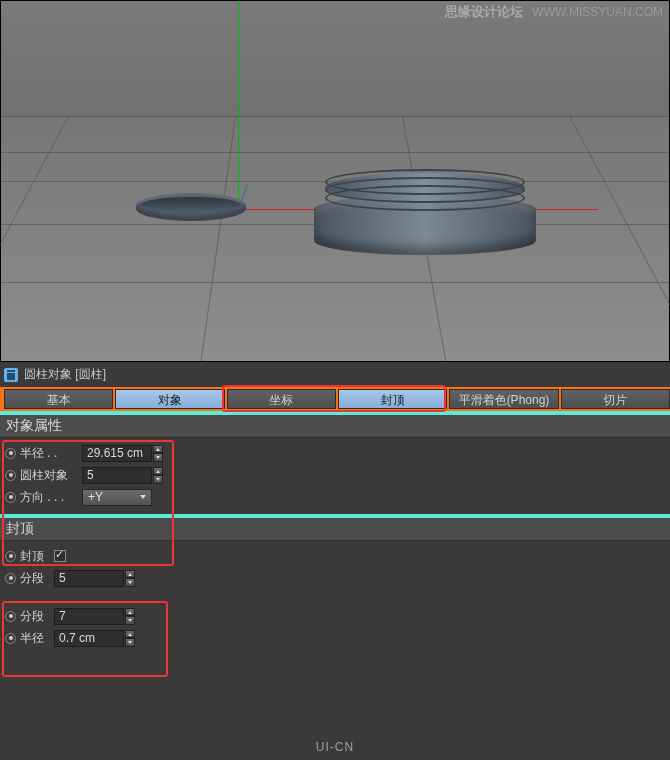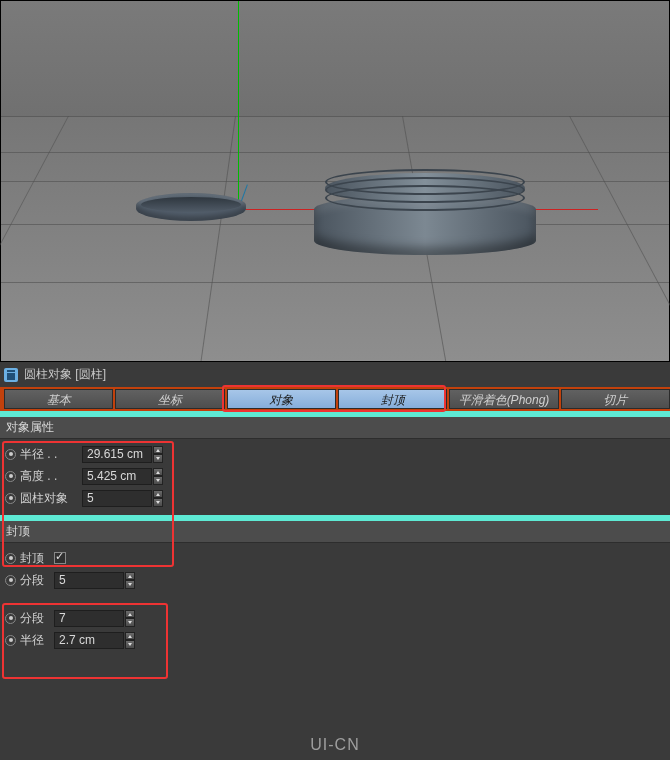--- a/index.html
+++ b/index.html
@@ -19,34 +19,34 @@
 .disc1b{ position:absolute; left:140px; top:196px; width:100px; height:15px; background:linear-gradient(to bottom,#2f373f,#505b67); border-radius:50%/50%;}
 .cyl    { position:absolute; left:313px; top:168px; width:222px; height:86px; }
 .cyl .base { position:absolute; left:0; bottom:0; width:222px; height:60px; background:linear-gradient(to right,#4a545e,#7c8892,#4a545e); border-radius:50%/24%; box-shadow: inset 0 8px 6px rgba(255,255,255,.08), inset 0 -8px 10px rgba(0,0,0,.35);}
 .cyl .ring { position:absolute; width:200px; height:26px; border-radius:50%/50%; border:2px solid #3b444d; left:11px; }
 .cyl .r1{ top:0;} .cyl .r2{top:8px;} .cyl .r3{top:16px;}
 .cyl .cap { position:absolute; left:11px; top:4px; width:200px; height:30px; background:linear-gradient(to right,#4a545e,#83909a,#4a545e); border-radius:50%/50%;}
 .vp-lines div{position:absolute;background:rgba(80,80,80,.6);}
 
 .watermark1 { position:absolute; top:2px; right:6px; color:#999; font-size:12px;}
 .watermark1 b{ color:#aaa; font-size:13px; margin-right:6px;}
-.watermark2 { position:absolute; left:50%; bottom:6px; transform:translateX(-50%); color:#9e9e9e; font-size:16px; letter-spacing:1px;}
+.watermark2 { position:absolute; left:50%; bottom:6px; transform:translateX(-50%); color:#9e9e9e; font-size:12px; letter-spacing:1px;}
 
 .panel { width:670px; }
 .obj-header { display:flex; align-items:center; gap:6px; padding:4px 24px 4px 4px; background:#3a3a3a; }
 .trash { width:14px; height:14px; background:#6bb0e4; border-radius:2px; position:relative;}
 .trash:before{content:"";position:absolute;left:3px;top:2px;width:8px;height:2px;background:#205078;}
 .trash:after{content:"";position:absolute;left:3px;top:5px;width:8px;height:7px;background:#205078;}
 
-.tabs { display:flex; gap:2px; padding:2px 0 2px 4px; background:#c2410c; position:relative;font-style:italic;}
+.tabs { display:flex; gap:2px; padding:2px 0 2px 4px; background:#f97316; position:relative;}
 .tab { flex:1; height:20px; line-height:20px; text-align:center; background:linear-gradient(#616161,#4e4e4e); border:1px solid #2b2b2b; color:#d0d0d0; font-size:12px; cursor:pointer;}
 .tab.sel { background:linear-gradient(#a7c6e8,#86aedb); color:#1b1b1b; }
 .hl-tabs { position:absolute; border:2px solid #e33; border-radius:3px; top:-2px; left:222px; width:224px; height:27px; pointer-events:none;}
 
-.section-head { background:#4c4c4c; color:#d8d8d8; padding:2px 6px; border-top:6px solid #5eead4; border-bottom:1px solid #2d2d2d; font-size:12px;}
+.section-head { background:#4c4c4c; color:#d8d8d8; padding:2px 6px; border-top:4px solid #5eead4; border-bottom:1px solid #2d2d2d; font-size:14px;}
 .props { position:relative; padding:4px 0 6px 0;}
 .row { display:flex; align-items:center; height:22px; padding-left:5px;}
 .radio { width:11px; height:11px; border:1px solid #888; border-radius:50%; margin-right:4px; position:relative; cursor:pointer;}
 .radio.on:after{content:"";position:absolute;left:2.5px;top:2.5px;width:4px;height:4px;background:#ccc;border-radius:50%;}
 .lbl { width:62px; color:#d0d0d0; font-size:12px;}
 .lbl.dots:after{content:" . .";}
 .lbl.dots3:after{content:" . . .";}
 .input { width:70px; height:17px; background:#2e2e2e; border:1px solid #1e1e1e; color:#d8d8d8; padding:0 4px; display:flex; align-items:center; justify-content:space-between;}
 .spin { width:10px; height:17px; display:flex; flex-direction:column; margin-left:1px;}
 .spin div{ flex:1; background:linear-gradient(#6b6b6b,#4b4b4b); border:1px solid #222; position:relative;}
@@ -83,33 +83,37 @@
   <div class="axis-r"></div>
   <div class="disc1"></div>
   <div class="disc1b"></div>
   <div class="cyl">
     <div class="base"></div>
     <div class="cap"></div>
     <div class="ring r3"></div>
       <div class="ring r2"></div>
       <div class="ring r1"></div>
   </div>
+  <div class="watermark1">
+    <b>思缘设计论坛</b>
+    <span>WWW.MISSYUAN.COM</span>
+  </div>
 </div>
 
 <div class="panel body-area">
 
   <div class="obj-header">
     <span class="trash"></span>
     <span>圆柱对象 [圆柱]</span>
   </div>
 
   <div class="tabs">
     <div class="tab">基本</div>
+    <div class="tab sel">对象</div>
     <div class="tab">坐标</div>
-    <div class="tab sel">对象</div>
     <div class="tab sel">封顶</div>
     <div class="tab">平滑着色(Phong)</div>
     <div class="tab">切片</div>
     <div class="hl-tabs"></div>
   </div>
 
   <div class="section-head">对象属性</div>
 
   <div class="props">
     <div class="hl1"></div>
@@ -120,38 +124,35 @@
       <span class="input">
           <span>29.615 cm</span>
         </span>
       <span class="spin">
           <div class="up"></div>
           <div class="dn"></div>
         </span>
     </div>
     <div class="row">
       <span class="radio on"></span>
-      <span class="lbl dots">高度</span>
-      <span class="input">
-          <span>5.425 cm</span>
-        </span>
-      <span class="spin">
-          <div class="up"></div>
-          <div class="dn"></div>
-        </span>
-    </div>
-    <div class="row">
-      <span class="radio on"></span>
       <span class="lbl">圆柱对象</span>
       <span class="input">
           <span>5</span>
         </span>
       <span class="spin">
           <div class="up"></div>
           <div class="dn"></div>
+        </span>
+    </div>
+    <div class="row">
+      <span class="radio on"></span>
+      <span class="lbl dots3">方向</span>
+      <span class="dd">
+          <span>+Y</span>
+          <span class="car"></span>
         </span>
     </div>
   </div>
 
   <div class="section-head">封顶</div>
 
   <div class="props" style="padding-bottom:12px">
     <div class="row">
       <span class="radio on"></span>
       <span class="lbl" style="width:34px">封顶</span>
@@ -180,21 +181,21 @@
         </span>
       <span class="spin">
           <div class="up"></div>
           <div class="dn"></div>
         </span>
     </div>
     <div class="row">
       <span class="radio on"></span>
       <span class="lbl" style="width:34px">半径</span>
       <span class="input">
-          <span>2.7 cm</span>
+          <span>0.7 cm</span>
         </span>
       <span class="spin">
           <div class="up"></div>
           <div class="dn"></div>
         </span>
     </div>
   </div>
 
   <div class="watermark2">UI-CN</div>
 </div>

